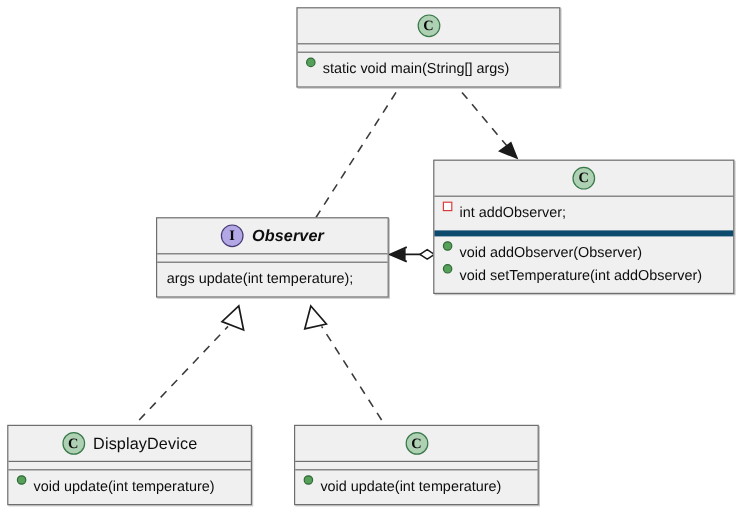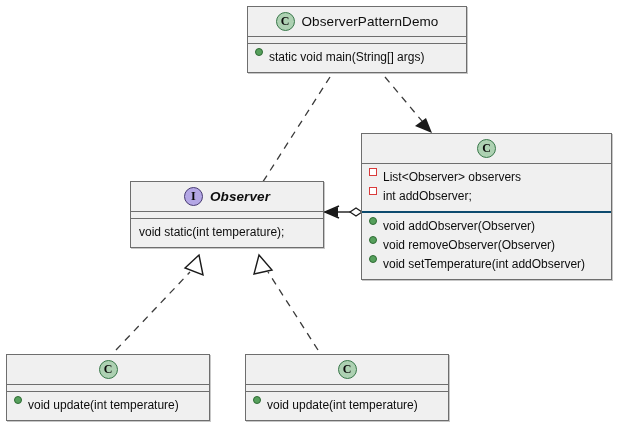--- a/index.html
+++ b/index.html
@@ -61,21 +61,21 @@
     box-sizing: border-box;
     height: 7px;
     border-bottom: 1px solid #6e6e6e;
   }
 
   .uml-compartment {
     box-sizing: border-box;
     padding: 4px 7px 5px 7px;
   }
   .uml-compartment + .uml-compartment {
-    border-top: 2px solid #0c4a6e;
+    border-top: 5px solid #0c4a6e;
   }
   .uml-row {
     display: flex;
     align-items: flex-start;
     gap: 6px;
     height: 19px;
     font-size: 12px;
     color: #0d0d0d;
     white-space: nowrap;
   }
@@ -157,77 +157,69 @@
 
     <g>
       <path d="M 318 350 L 268 272" stroke="#3a3a3a" stroke-width="1.3" fill="none" stroke-dasharray="7,6"></path>
       <polygon points="259,255 272,270 254,274" fill="#ffffff" stroke="#1a1a1a" stroke-width="1.4"></polygon>
     </g>
   </svg>
 
   <div class="uml-box" style="left:247px; top:6px; width:220px;">
     <div class="uml-header">
       <span class="stereo cls">C</span>
-      <span class="uml-title">ObserverPatternDemo</span>
     </div>
     <div class="uml-empty"></div>
     <div class="uml-compartment">
       <div class="uml-row">
         <span class="mark pub-circle"></span>
         <span class="rtext">static void main(String[] args)</span>
       </div>
     </div>
   </div>
 
   <div class="uml-box" style="left:361px; top:133px; width:251px;">
     <div class="uml-header">
       <span class="stereo cls">C</span>
     </div>
     <div class="uml-compartment">
-      <div class="uml-row">
-        <span class="mark priv-square-hollow"></span>
-        <span class="rtext">List&lt;Observer&gt; observers</span>
-      </div>
       <div class="uml-row">
         <span class="mark priv-square-hollow"></span>
         <span class="rtext">int addObserver;</span>
       </div>
     </div>
     <div class="uml-compartment">
       <div class="uml-row">
         <span class="mark pub-circle"></span>
         <span class="rtext">void addObserver(Observer)</span>
       </div>
       <div class="uml-row">
         <span class="mark pub-circle"></span>
-        <span class="rtext">void removeObserver(Observer)</span>
-      </div>
-      <div class="uml-row">
-        <span class="mark pub-circle"></span>
         <span class="rtext">void setTemperature(int addObserver)</span>
       </div>
     </div>
   </div>
 
   <div class="uml-box" style="left:130px; top:181px; width:194px;">
     <div class="uml-header">
       <span class="stereo iface">I</span>
       <span class="uml-title italic">Observer</span>
     </div>
     <div class="uml-empty"></div>
     <div class="uml-compartment">
       <div class="uml-row nomark">
-        <span class="rtext">void static(int temperature);</span>
+        <span class="rtext">args update(int temperature);</span>
       </div>
     </div>
   </div>
 
   <div class="uml-box" style="left:6px; top:354px; width:204px;">
     <div class="uml-header">
       <span class="stereo cls">C</span>
+      <span class="uml-title">DisplayDevice</span>
     </div>
     <div class="uml-empty"></div>
     <div class="uml-compartment">
       <div class="uml-row">
         <span class="mark pub-circle"></span>
         <span class="rtext">void update(int temperature)</span>
       </div>
     </div>
   </div>
 

